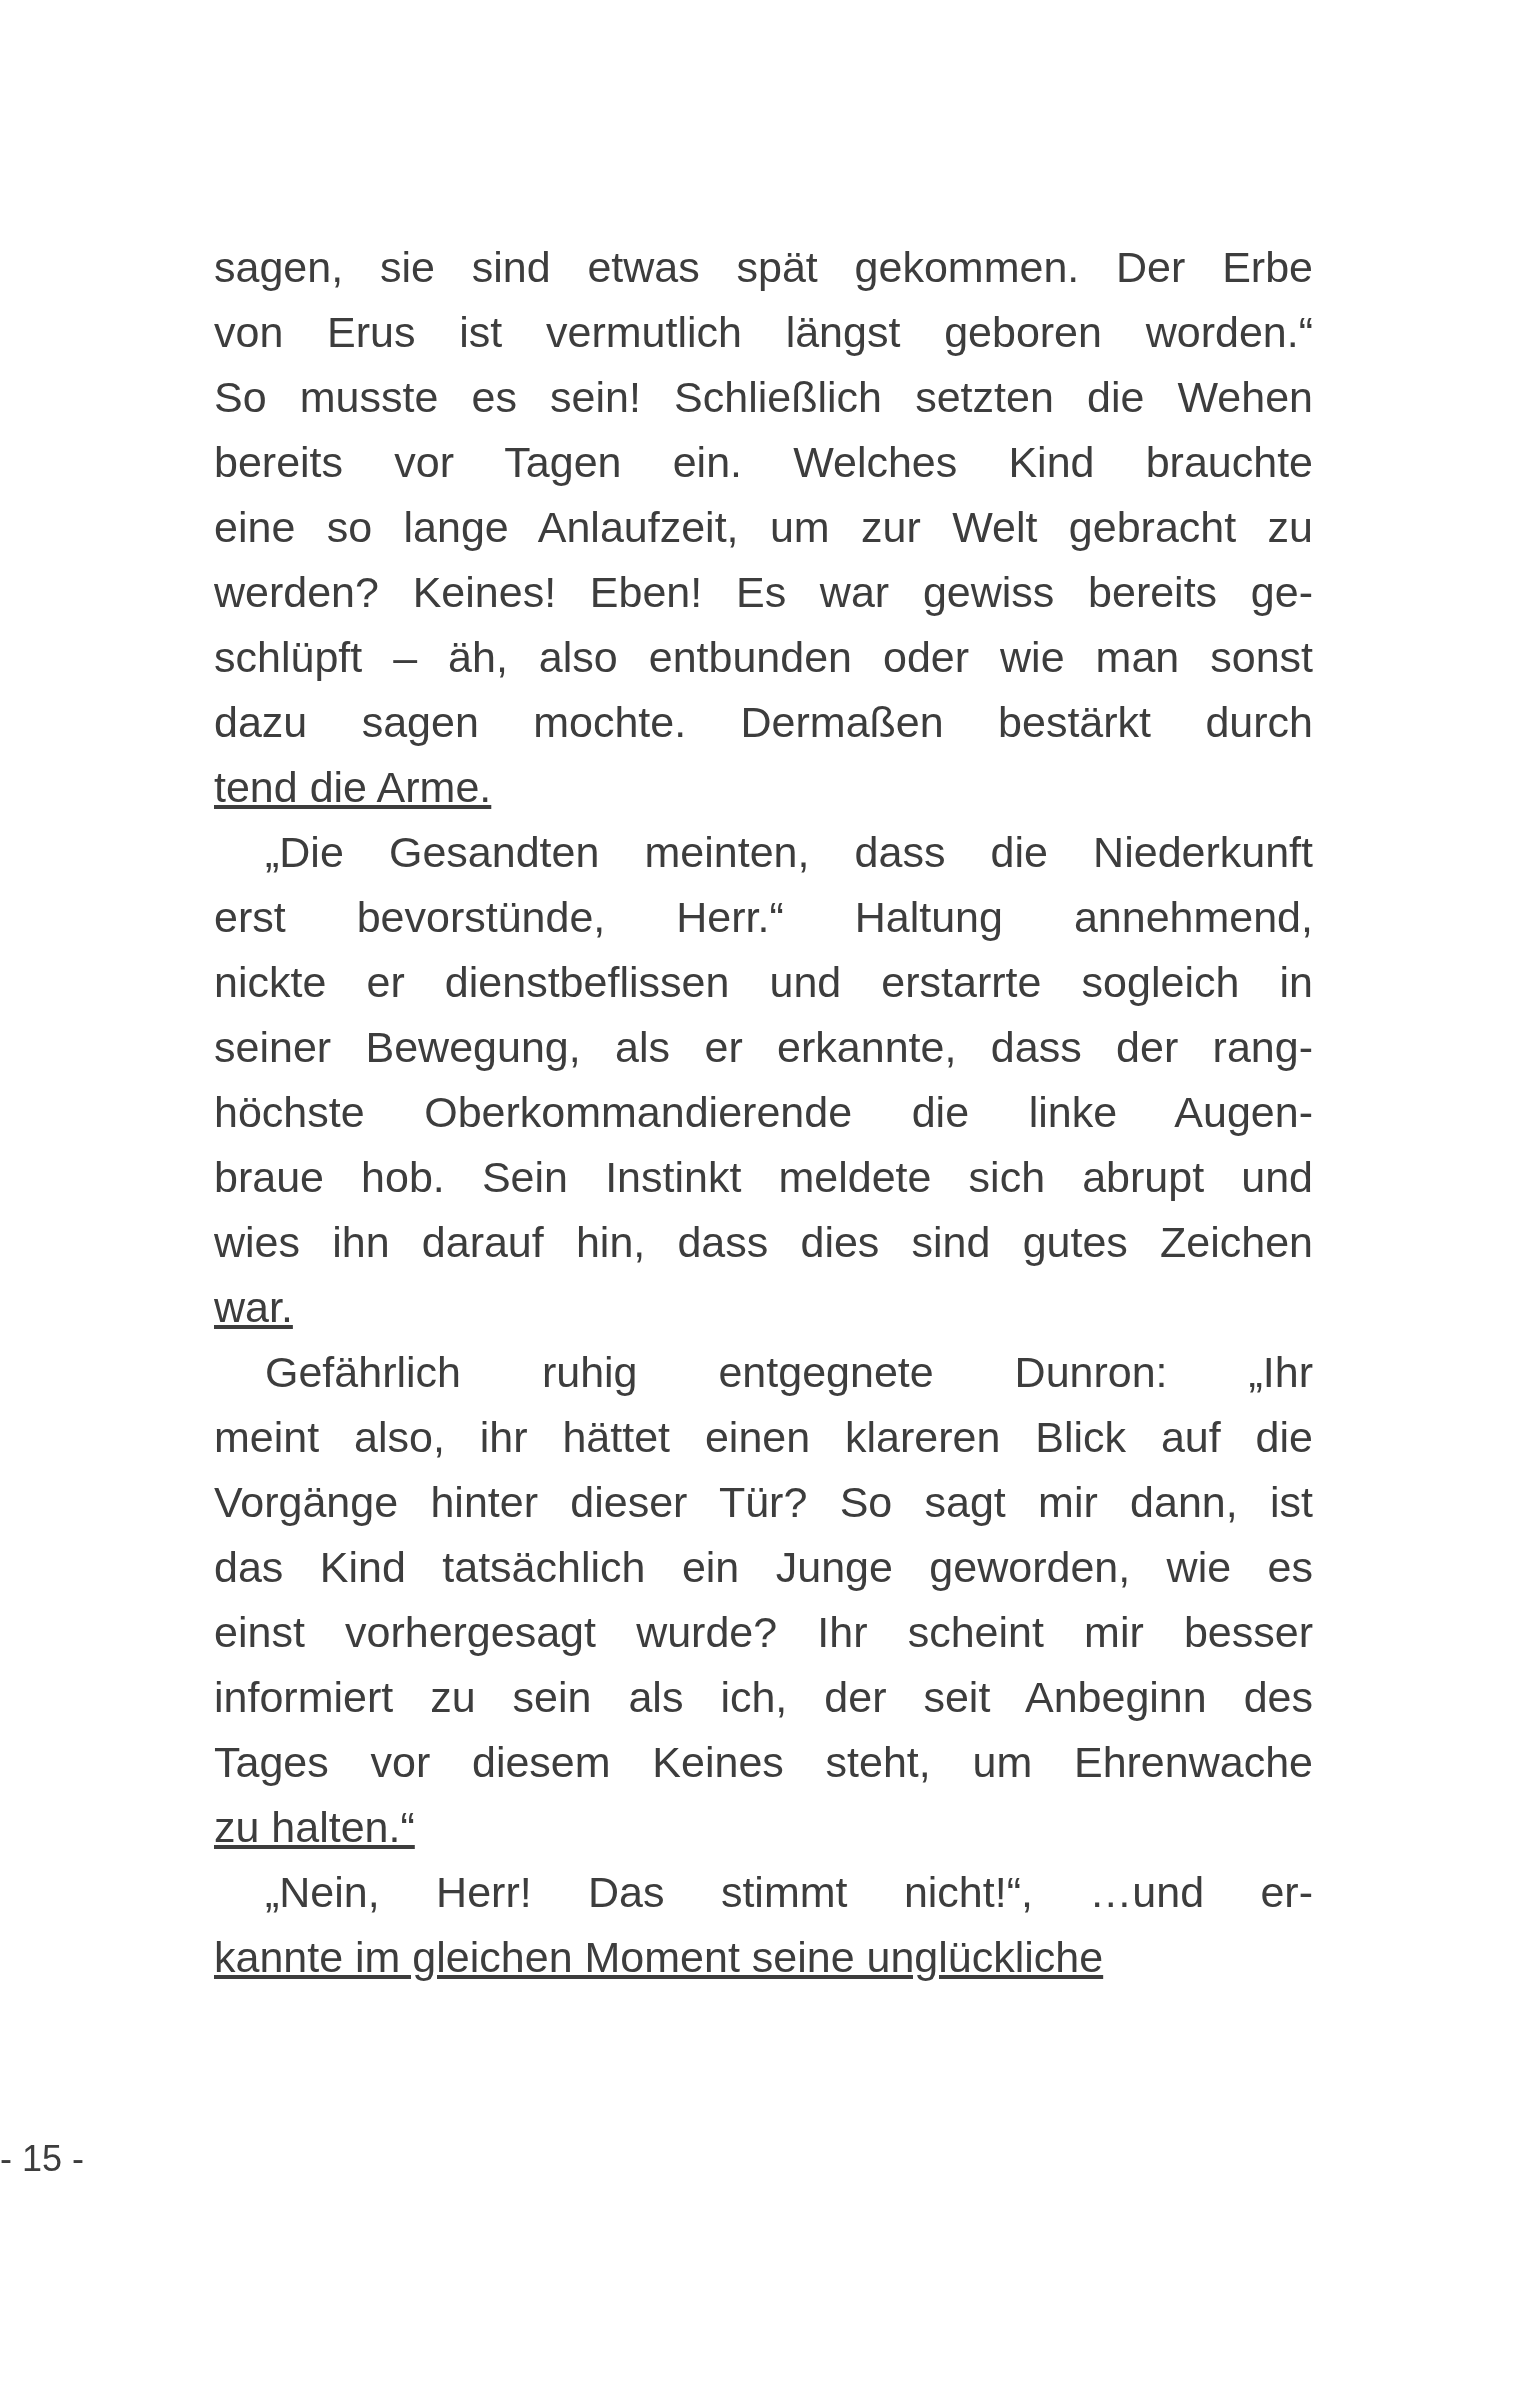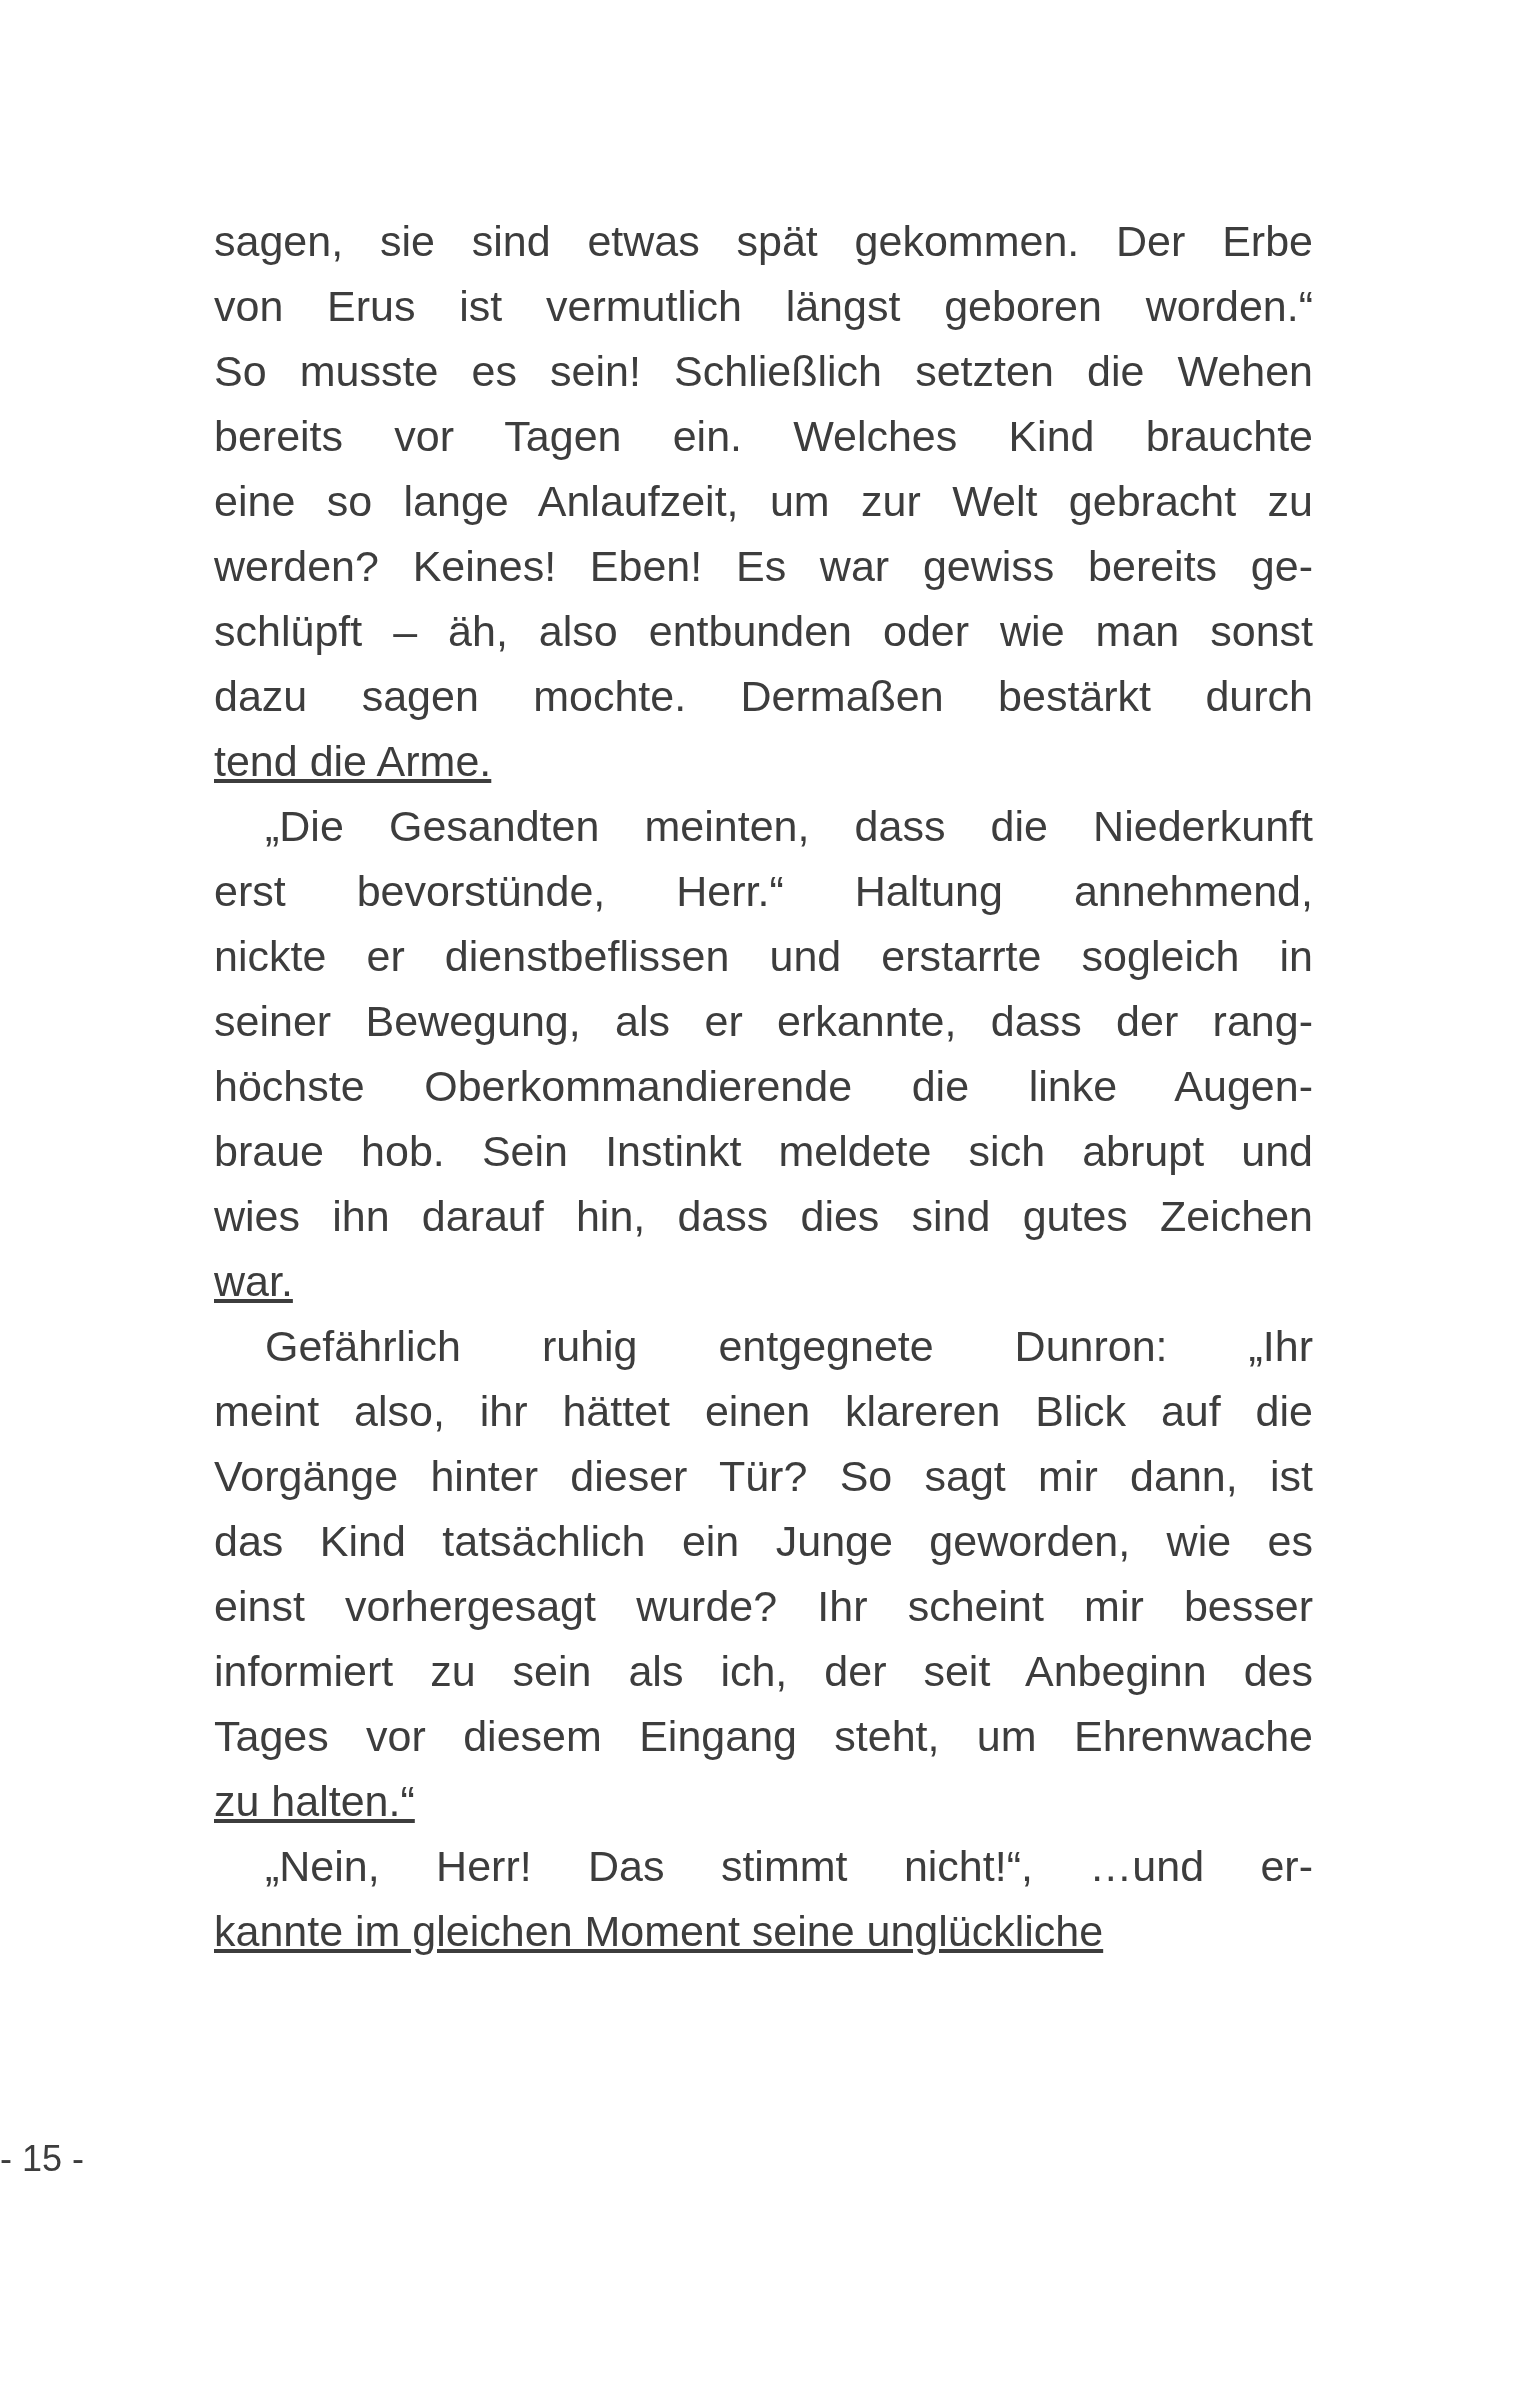--- a/index.html
+++ b/index.html
@@ -12,21 +12,21 @@
     width: 1519px;
     height: 2401px;
     background: #ffffff;
     font-family: "Liberation Sans", "DejaVu Sans", sans-serif;
     color: #3d3d3d;
     overflow: hidden;
   }
   .text-column {
     position: absolute;
     left: 214px;
-    top: 209px;
+    top: 235px;
     width: 1099px;
   }
   .text-line {
     font-size: 43px;
     line-height: 65px;
     text-align: justify;
     text-align-last: justify;
     white-space: normal;
     color: #3d3d3d;
   }
@@ -68,20 +68,20 @@
       <div class="text-line">höchste Oberkommandierende die linke Augen-</div>
       <div class="text-line">braue hob. Sein Instinkt meldete sich abrupt und</div>
       <div class="text-line">wies ihn darauf hin, dass dies sind gutes Zeichen</div>
       <div class="text-line para-last">war.</div>
       <div class="text-line indent">Gefährlich ruhig entgegnete Dunron: „Ihr</div>
       <div class="text-line">meint also, ihr hättet einen klareren Blick auf die</div>
       <div class="text-line">Vorgänge hinter dieser Tür? So sagt mir dann, ist</div>
       <div class="text-line">das Kind tatsächlich ein Junge geworden, wie es</div>
       <div class="text-line">einst vorhergesagt wurde? Ihr scheint mir besser</div>
       <div class="text-line">informiert zu sein als ich, der seit Anbeginn des</div>
-      <div class="text-line">Tages vor diesem Eingang steht, um Ehrenwache</div>
+      <div class="text-line">Tages vor diesem Keines steht, um Ehrenwache</div>
       <div class="text-line para-last">zu halten.“</div>
       <div class="text-line indent">„Nein, Herr! Das stimmt nicht!“, …und er-</div>
       <div class="text-line para-last">kannte im gleichen Moment seine unglückliche</div>
     </div>
   <div class="page-number">- 15 -</div>
 </div>
 
 
 </body></html>

